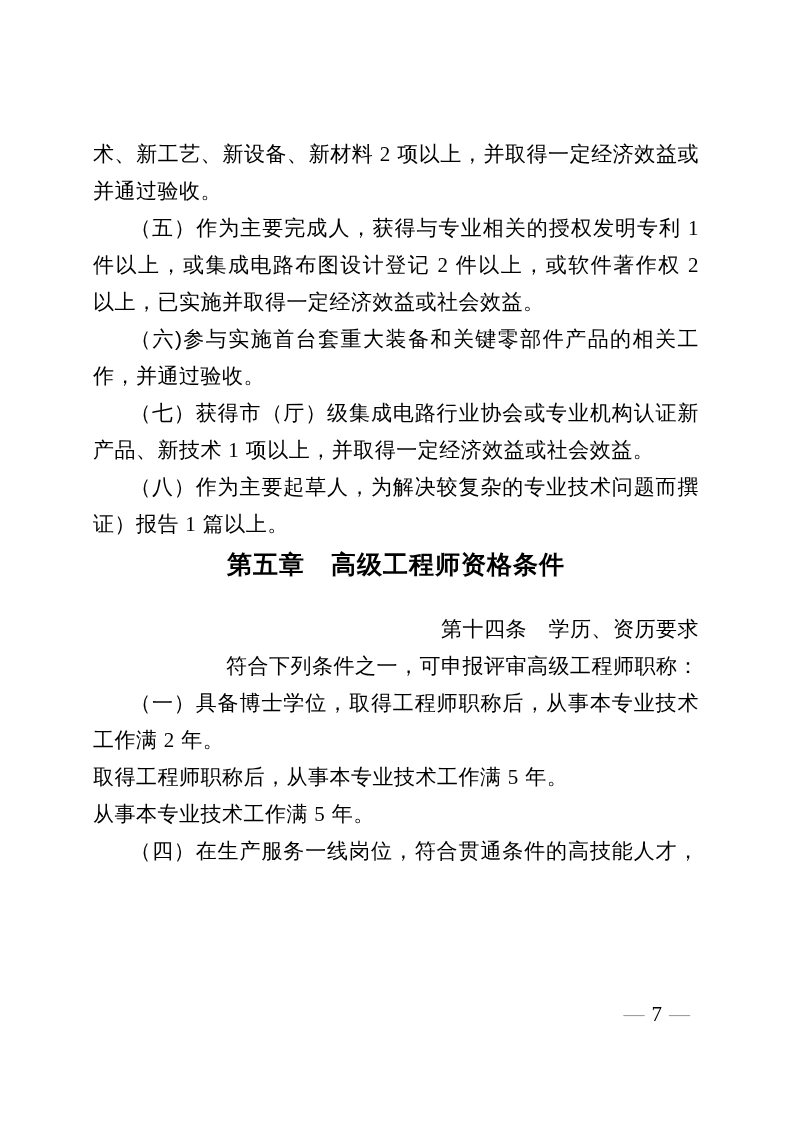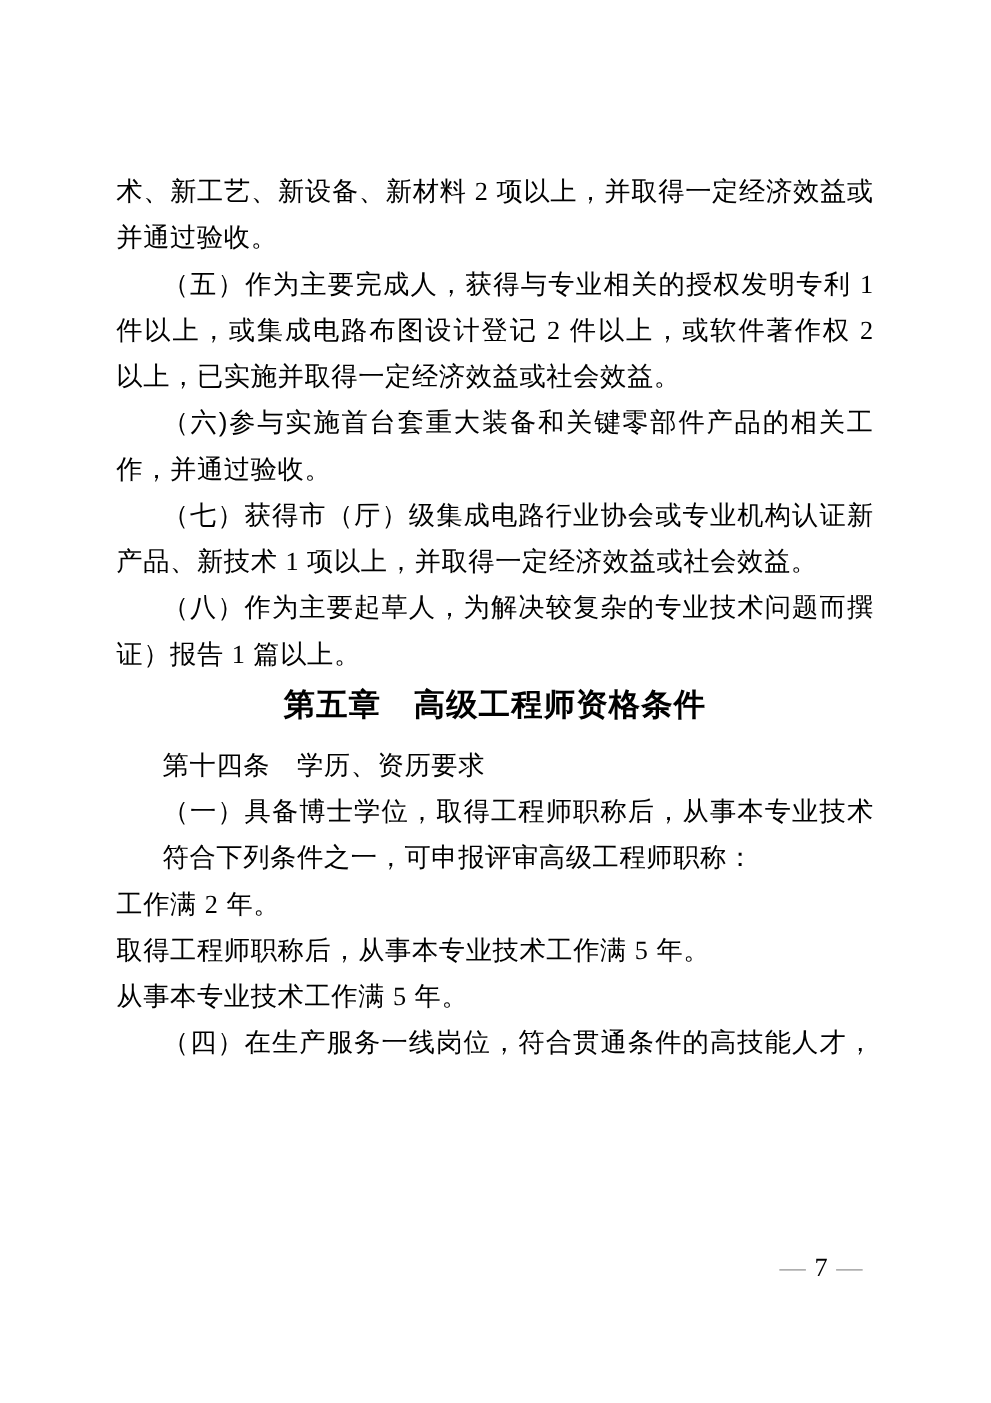--- a/index.html
+++ b/index.html
@@ -32,28 +32,29 @@
   }
   
   .j {
     text-align: justify;
     text-align-last: justify;
     text-justify: inter-character;
   }
   
   .ind {
     padding-left: 37px;
+    text-align: right;
   }
   .heading {
     font-size: 25px;
     font-weight: bold;
     text-align: center;
     line-height: 44px;
     height: 44px;
-    margin-bottom: 8px;
+    margin-bottom: 24px;
     letter-spacing: 1px;
   }
   
   .num {
     font-family: "Liberation Serif", "DejaVu Serif", serif;
   }
   .pagenum {
     position: absolute;
     top: 1002px;
     right: 103px;
@@ -81,22 +82,22 @@
     <div class="line j ind">（六)参与实施首台套重大装备和关键零部件产品的相关工</div>
     <div class="line">作，并通过验收。</div>
     <div class="line j ind">（七）获得市（厅）级集成电路行业协会或专业机构认证新</div>
     <div class="line">产品、新技术 <span class="num">1</span> 项以上，并取得一定经济效益或社会效益。</div>
     <div class="line j ind">（八）作为主要起草人，为解决较复杂的专业技术问题而撰</div>
     <div class="line">证）报告 <span class="num">1</span> 篇以上。</div>
 
     <div class="heading">第五章　高级工程师资格条件</div>
 
     <div class="line ind">第十四条　学历、资历要求</div>
+    <div class="line ind">符合下列条件之一，可申报评审高级工程师职称：</div>
     <div class="line j ind">（一）具备博士学位，取得工程师职称后，从事本专业技术</div>
-    <div class="line ind">符合下列条件之一，可申报评审高级工程师职称：</div>
     <div class="line">工作满 <span class="num">2</span> 年。</div>
     <div class="line">取得工程师职称后，从事本专业技术工作满 <span class="num">5</span> 年。</div>
     <div class="line">从事本专业技术工作满 <span class="num">5</span> 年。</div>
     <div class="line j ind">（四）在生产服务一线岗位，符合贯通条件的高技能人才，</div>
 
   </div>
 
   <div class="pagenum">
     <span class="dash left">—</span><span>7</span><span class="dash right">—</span>
   </div>

